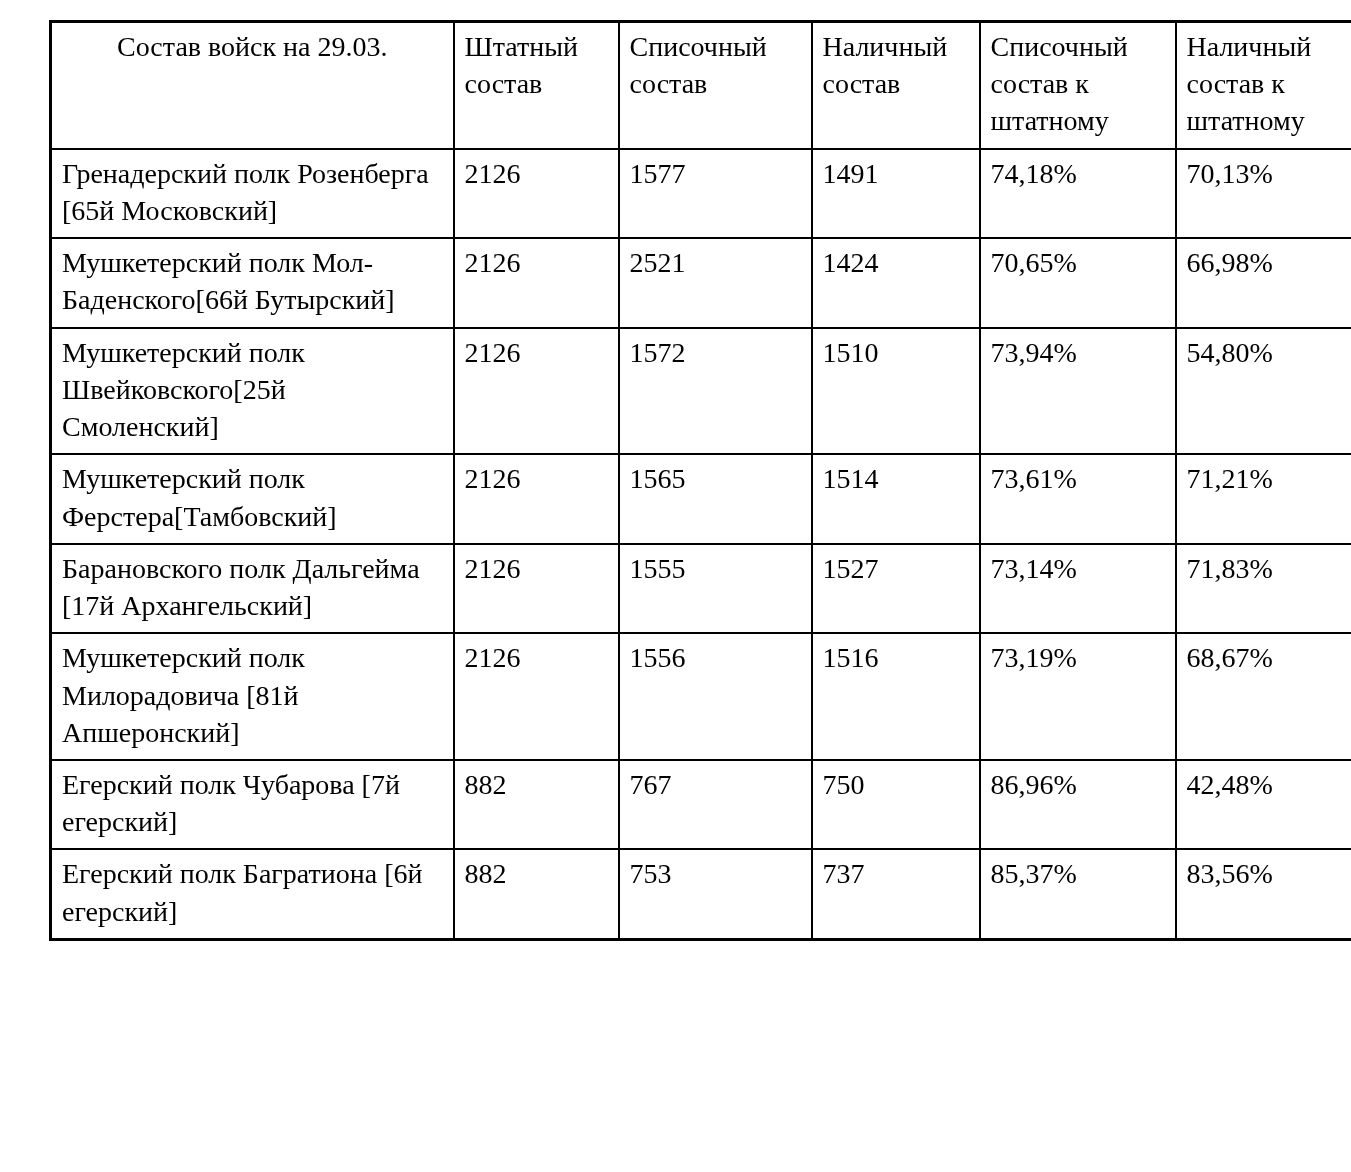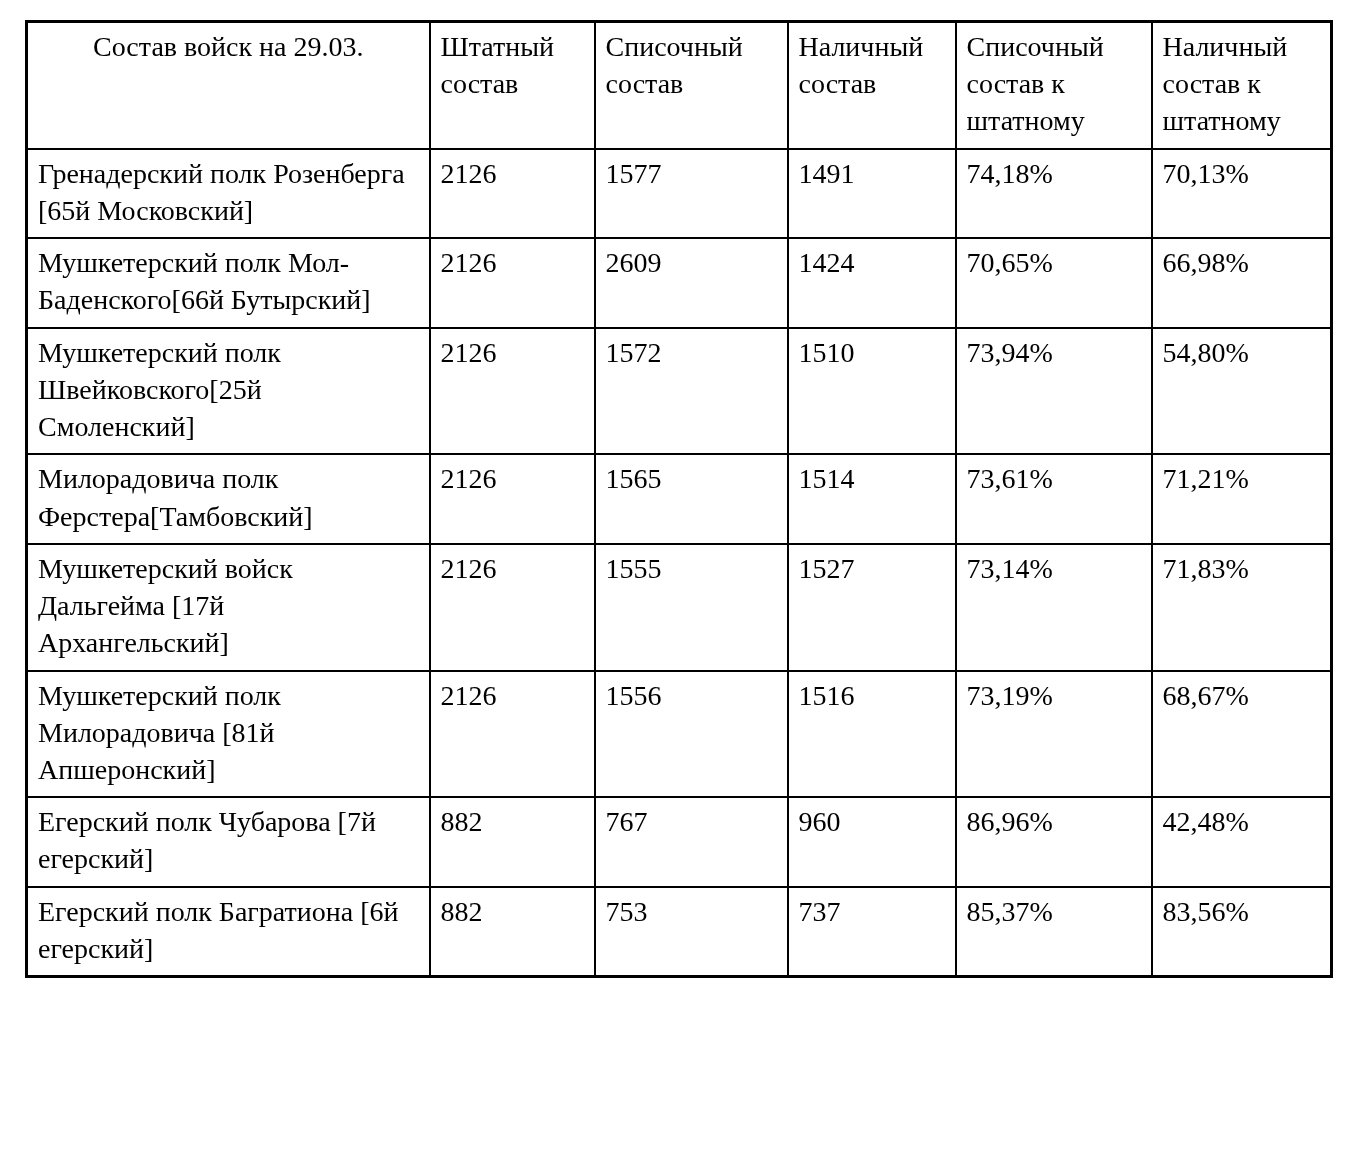--- a/index.html
+++ b/index.html
@@ -10,20 +10,21 @@
   body {
     font-family: "Liberation Serif", "DejaVu Serif", serif;
     color: #000000;
     width: 1351px;
     height: 1172px;
     box-sizing: border-box;
   }
   .page {
     padding: 20px 21px 22px 25px;
     box-sizing: border-box;
+    margin-left: 24px;
   }
   table.troops {
     border-collapse: collapse;
     width: 1305px;
     table-layout: fixed;
     border: 3px solid #000000;
   }
   table.troops th,
   table.troops td {
     border: 2px solid #000000;
@@ -75,62 +76,62 @@
           <td>Гренадерский полк Розенберга [65й Московский]</td>
           <td>2126</td>
           <td>1577</td>
           <td>1491</td>
           <td>74,18%</td>
           <td>70,13%</td>
         </tr>
         <tr>
           <td>Мушкетерский полк Мол-Баденского[66й Бутырский]</td>
           <td>2126</td>
-          <td>2609</td>
+          <td>2521</td>
           <td>1424</td>
           <td>70,65%</td>
           <td>66,98%</td>
         </tr>
         <tr>
           <td>Мушкетерский полк Швейковского[25й Смоленский]</td>
           <td>2126</td>
           <td>1572</td>
           <td>1510</td>
           <td>73,94%</td>
           <td>54,80%</td>
         </tr>
         <tr>
-          <td>Милорадовича полк Ферстера[Тамбовский]</td>
+          <td>Мушкетерский полк Ферстера[Тамбовский]</td>
           <td>2126</td>
           <td>1565</td>
           <td>1514</td>
           <td>73,61%</td>
           <td>71,21%</td>
         </tr>
         <tr>
-          <td>Мушкетерский войск Дальгейма [17й Архангельский]</td>
+          <td>Барановского полк Дальгейма [17й Архангельский]</td>
           <td>2126</td>
           <td>1555</td>
           <td>1527</td>
           <td>73,14%</td>
           <td>71,83%</td>
         </tr>
         <tr>
           <td>Мушкетерский полк Милорадовича [81й Апшеронский]</td>
           <td>2126</td>
           <td>1556</td>
           <td>1516</td>
           <td>73,19%</td>
           <td>68,67%</td>
         </tr>
         <tr>
           <td>Егерский полк Чубарова [7й егерский]</td>
           <td>882</td>
           <td>767</td>
-          <td>960</td>
+          <td>750</td>
           <td>86,96%</td>
           <td>42,48%</td>
         </tr>
         <tr>
           <td>Егерский полк Багратиона [6й егерский]</td>
           <td>882</td>
           <td>753</td>
           <td>737</td>
           <td>85,37%</td>
           <td>83,56%</td>

